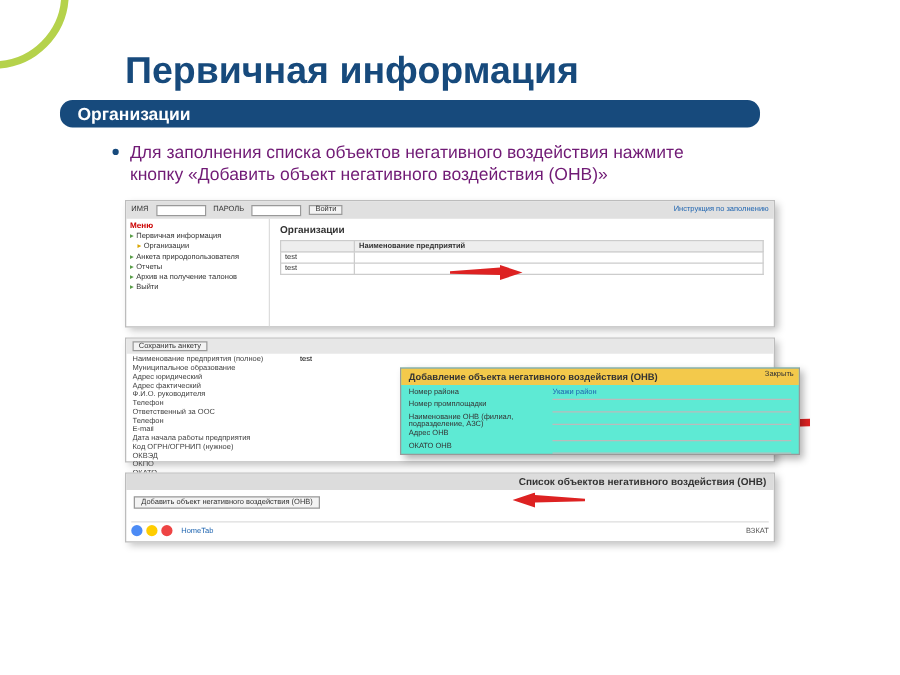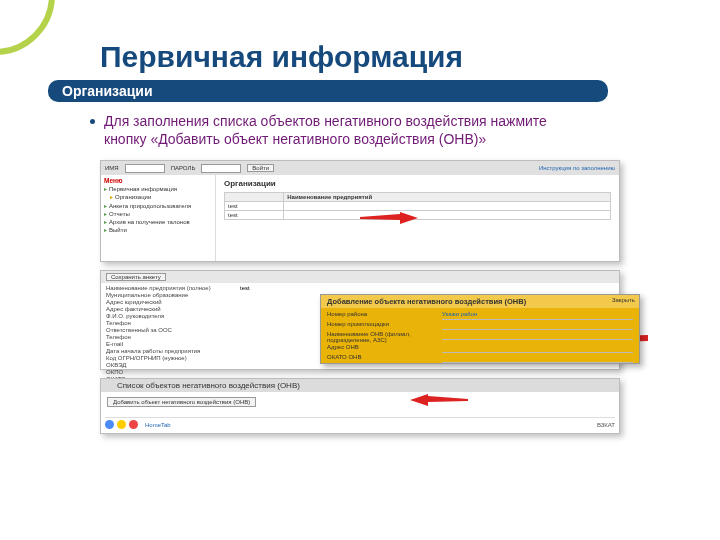--- a/index.html
+++ b/index.html
@@ -97,27 +97,27 @@
   .arrow-red svg { position:absolute; left:0; top:-6px; }
   
   .p2 { left: 0; top: 110px; width: 520px; height: 100px; }
   .p2 .hdr { background:#e7e7e7; height:12px; font-size:6px; padding:1px 5px; display:flex; gap:6px; align-items:center;}
   .p2 .hdr .btn { background:#f3f3f3; border:1px solid #999; padding:0 4px;}
   .formgrid { padding: 2px 5px; display: grid; grid-template-columns: 130px 1fr; gap: 1px 4px; font-size:6px;}
   .formgrid div { white-space: nowrap; overflow:hidden; color:#444; }
   .formgrid .val { color:#000; }
   
   .p3 { left: 0; top: 218px; width: 520px; height: 56px; }
-  .p3 .titlebar { background:#dcdcdc; color:#333; font-weight:normal; font-size:8px; padding:2px 16px;}
+  .p3 .titlebar { background:#dcdcdc; color:#333; font-weight:bold; font-size:8px; padding:2px 6px;text-align:right;}
   .p3 .addbtn { display:inline-block; margin:5px 6px; background:#f3f3f3; border:1px solid #999; padding:1px 5px; font-size:6px;}
   .p3 .task { position:absolute; bottom:2px; left:4px; right:4px; height:14px; border-top:1px solid #ddd; display:flex; align-items:center; gap:3px; font-size:6px; color:#555;}
   .task .dot { width:9px; height:9px; border-radius:50%; }
   .ar3 { left: 310px; top: 240px; }
   
-  .p4 { left: 220px; top: 134px; width: 320px; height: 70px; z-index:5; background:#eab308; border:1px solid #999; box-shadow:3px 3px 6px rgba(0,0,0,.3);}
+  .p4 { left: 220px; top: 134px; width: 320px; height: 70px; z-index:5; background:#5eead4; border:1px solid #999; box-shadow:3px 3px 6px rgba(0,0,0,.3);}
   .p4 .dlgh { background:#f3c94b; font-size:7.5px; font-weight:bold; padding:2px 6px; position:relative; }
   .p4 .dlgh .close { position:absolute; right:4px; top:2px; font-size:6px; font-weight:normal; }
   .p4 .dgrid { padding: 3px 6px; display:grid; grid-template-columns: 110px 1fr; gap:1px 5px; font-size:6px; }
   .p4 .dgrid .inp { height: 9px; border-bottom: 1px solid #bbb; }
   .ar4 { left: 500px; top: 178px; }
 </style>
 </head>
 <body>
 
 <div class="curve"></div>

